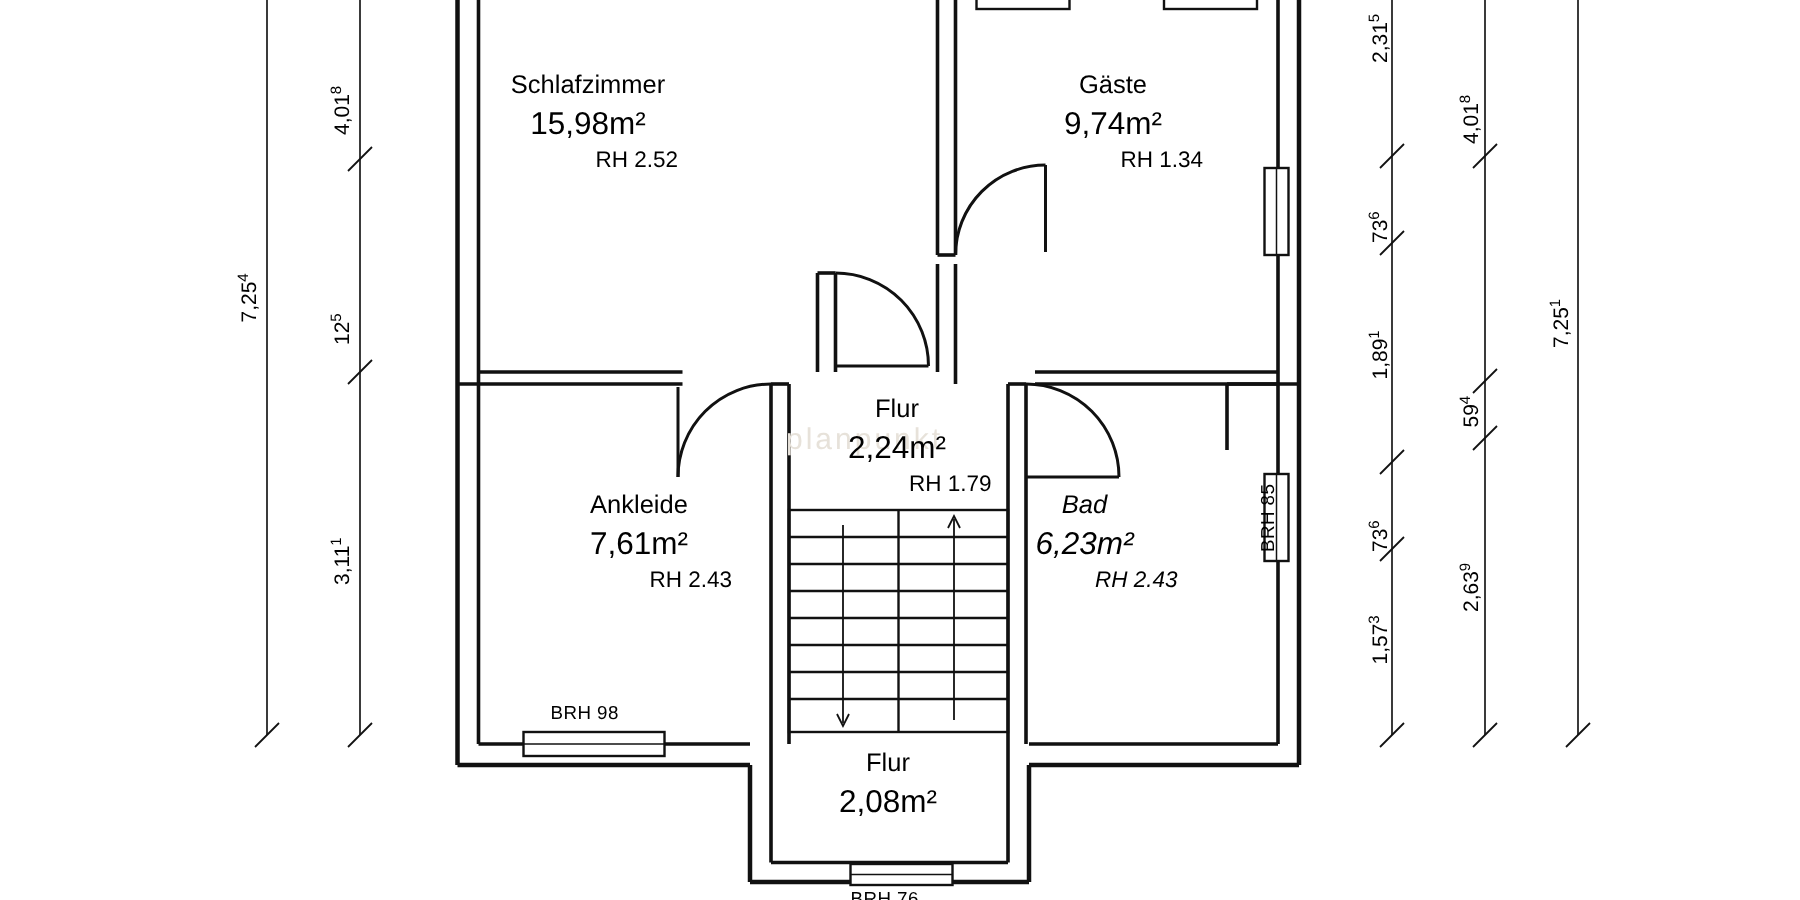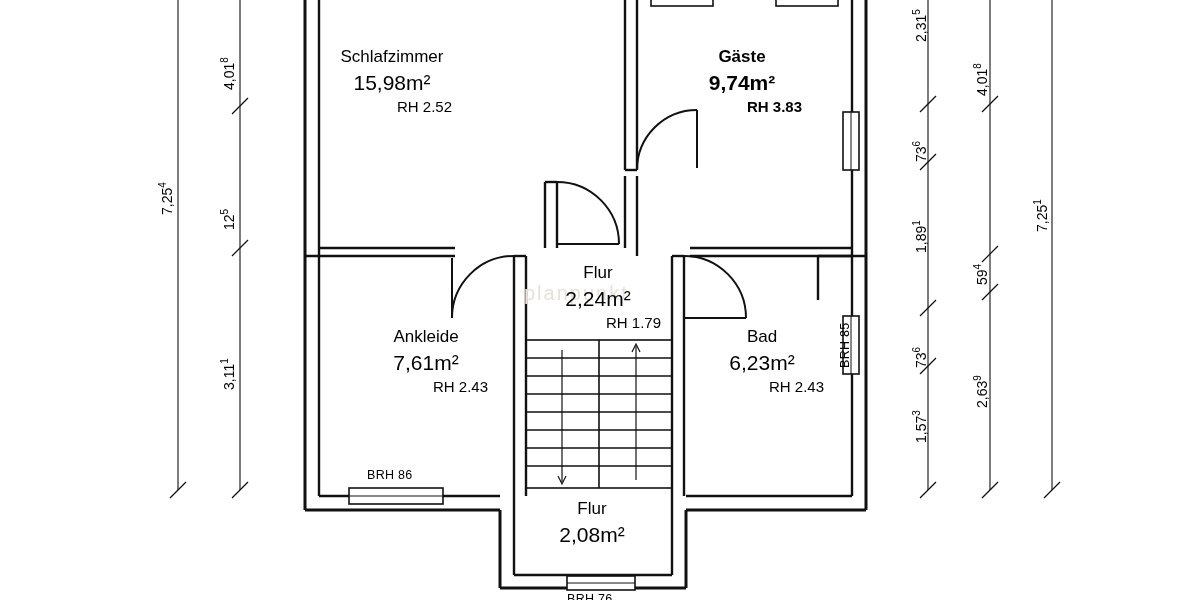--- a/index.html
+++ b/index.html
@@ -147,50 +147,50 @@
 </svg>
 
 <div class="wm">planpunkt</div>
 
 <div class="room" style="left:332px;top:46px;width:120px;">
   <div class="room-name">Schlafzimmer</div>
   <div class="room-area">15,98m²</div>
   <div class="room-rh">RH 2.52</div>
 </div>
 
-<div class="room" style="left:682px;top:46px;width:120px;font-weight:bold;">
+<div class="room" style="left:682px;top:46px;width:120px;">
   <div class="room-name">Gäste</div>
   <div class="room-area">9,74m²</div>
-  <div class="room-rh">RH 3.83</div>
+  <div class="room-rh">RH 1.34</div>
 </div>
 
 <div class="room" style="left:535px;top:262px;width:126px;">
   <div class="room-name">Flur</div>
   <div class="room-area">2,24m²</div>
   <div class="room-rh">RH 1.79</div>
 </div>
 
 <div class="room" style="left:364px;top:326px;width:124px;">
   <div class="room-name">Ankleide</div>
   <div class="room-area">7,61m²</div>
   <div class="room-rh">RH 2.43</div>
 </div>
 
-<div class="room" style="left:700px;top:326px;width:124px;">
+<div class="room" style="left:661px;top:326px;width:124px;font-style:italic;">
   <div class="room-name">Bad</div>
   <div class="room-area">6,23m²</div>
   <div class="room-rh">RH 2.43</div>
 </div>
 
 <div class="room" style="left:530px;top:498px;width:124px;">
   <div class="room-name">Flur</div>
   <div class="room-area">2,08m²</div>
 </div>
 
-<div class="brh" style="left:367px;top:468px;">BRH 86</div>
+<div class="brh" style="left:367px;top:468px;">BRH 98</div>
 <div class="brh" style="left:567px;top:592px;">BRH 76</div>
 <div class="brh vert" style="left:838px;top:368px;">BRH 85</div>
 
 <div class="dim vert" style="left:157px;top:215px;"><span>7,25</span><sup>4</sup></div>
 <div class="dim vert" style="left:219px;top:90px;"><span>4,01</span><sup>8</sup></div>
 <div class="dim vert" style="left:219px;top:230px;"><span>12</span><sup>5</sup></div>
 <div class="dim vert" style="left:219px;top:390px;"><span>3,11</span><sup>1</sup></div>
 
 <div class="dim vert" style="left:911px;top:42px;"><span>2,31</span><sup>5</sup></div>
 <div class="dim vert" style="left:911px;top:162px;"><span>73</span><sup>6</sup></div>

